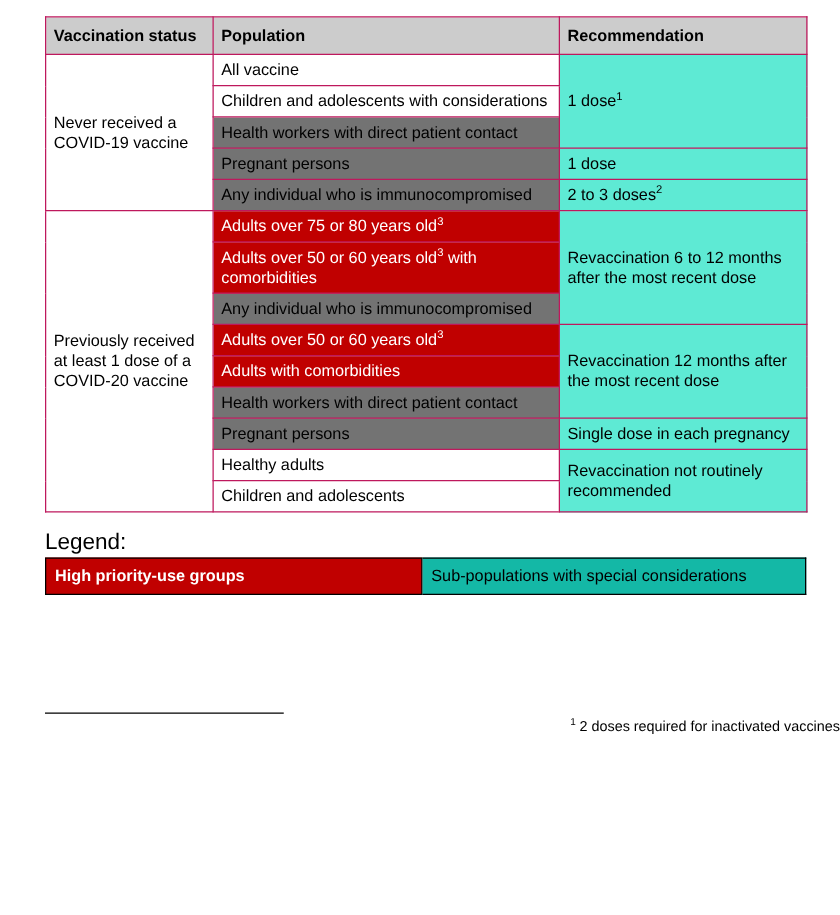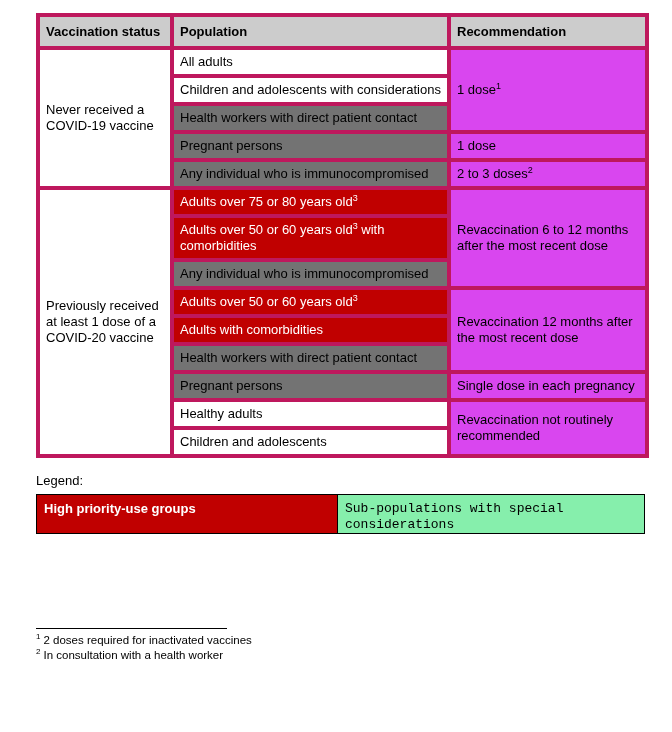--- a/index.html
+++ b/index.html
@@ -25,85 +25,85 @@
   table.sage {
     border-collapse: collapse;
     table-layout: fixed;
     width: 609px;
     margin: 13px 0 0 36px;
   }
   col.c1 { width: 134px; }
   col.c2 { width: 277px; }
   col.c3 { width: 198px; }
   table.sage th, table.sage td {
-    border: 4px solid #be185d;
+    border: 1px solid #be185d;
     font-size: 13px;
     line-height: 16px;
     padding: 4px 4px 4px 6px;
     vertical-align: middle;
     text-align: left;
   }
   table.sage th {
     background: #cccccc;
     font-weight: bold;
     height: 21px;
   }
   td.status { background: #ffffff; }
   td.pop.plain { background: #ffffff; }
   td.pop.special { background: #737373; }
   td.pop.priority {
     background: #c00000;
     color: #ffffff;
     font-weight: normal;
   }
-  td.rec { background: #d946ef; }
+  td.rec { background: #5eead4; }
   tr.h26 { height: 17px; }
   tr.h28 { height: 19px; }
   tr.h29 { height: 20px; }
   tr.h30 { height: 21px; }
   tr.h33 { height: 24px; }
   sup {
     font-size: 9px;
     line-height: 0;
     vertical-align: super;
   }
   .u { }
   .legend-label {
     margin: 15px 12px 0 36px;
-    font-size: 13px;
+    font-size: 18px;
     line-height: 16px;
   }
   .legend-bar {
     display: flex;
     width: 609px;
     margin: 5px 0 0 36px;
     box-sizing: border-box;
   }
   .legend-cell {
     box-sizing: border-box;
     border: 1px solid #000000;
     font-size: 13px;
     line-height: 16px;
     padding: 6px 6px 6px 7px;
-    height: 40px;
+    height: 30px;
   }
   .legend-cell.red {
     width: 302px;
     background: #c00000;
     color: #ffffff;
     font-weight: bold;
   }
   .legend-cell.cream {
     width: 307px;
-    background: #86efac;
+    background: #14b8a6;
     border-left: none;
-    font-family: Liberation Mono, monospace;
   }
   .footnotes {
     margin: 94px 0 0 36px;
+    text-align: right;
   }
   .rule {
     width: 191px;
     border-top: 1px solid #000000;
     height: 0;
     margin-bottom: 4px;
   }
   .fn {
     font-size: 11.5px;
     line-height: 15px;
@@ -127,21 +127,21 @@
         <th>Vaccination status</th>
         <th>Population</th>
         <th>Recommendation</th>
       </tr>
     </thead>
     <tbody>
       <tr class="h26">
         <td class="status" rowspan="5">
           <span>Never received a COVID-19 vaccine</span>
         </td>
-        <td class="pop plain"><span>All adults</span><sup></sup></td>
+        <td class="pop plain"><span>All vaccine</span><sup></sup></td>
         <td class="rec" rowspan="3"><span>1 dose</span><sup>1</sup></td>
       </tr>
       <tr>
         <td class="pop plain"><span>Children and adolescents with considerations</span></td>
       </tr>
       <tr class="h29">
         <td class="pop special"><span>Health workers with direct patient contact</span></td>
       </tr>
       <tr class="h28">
         <td class="pop special"><span>Pregnant persons</span></td>
@@ -192,16 +192,15 @@
 
   <div class="legend-label">Legend:</div>
   <div class="legend-bar">
     <div class="legend-cell red">High priority-use groups</div>
     <div class="legend-cell cream">Sub-populations with special considerations</div>
   </div>
 
   <div class="footnotes">
     <div class="rule"></div>
     <div class="fn"><sup>1</sup><span>2 doses required for inactivated vaccines</span></div>
-    <div class="fn"><sup>2</sup><span>In consultation with a health worker</span></div>
   </div>
 
 </div>
 
 </body></html>

